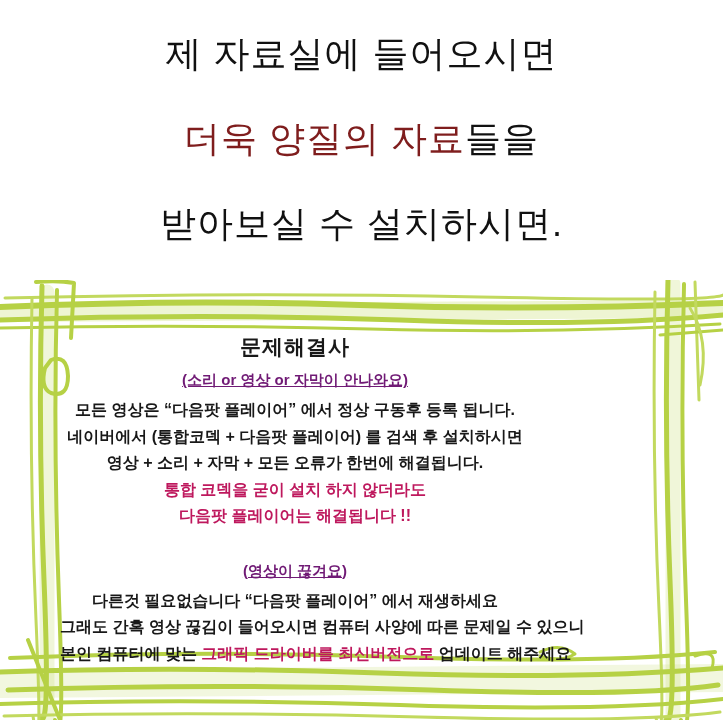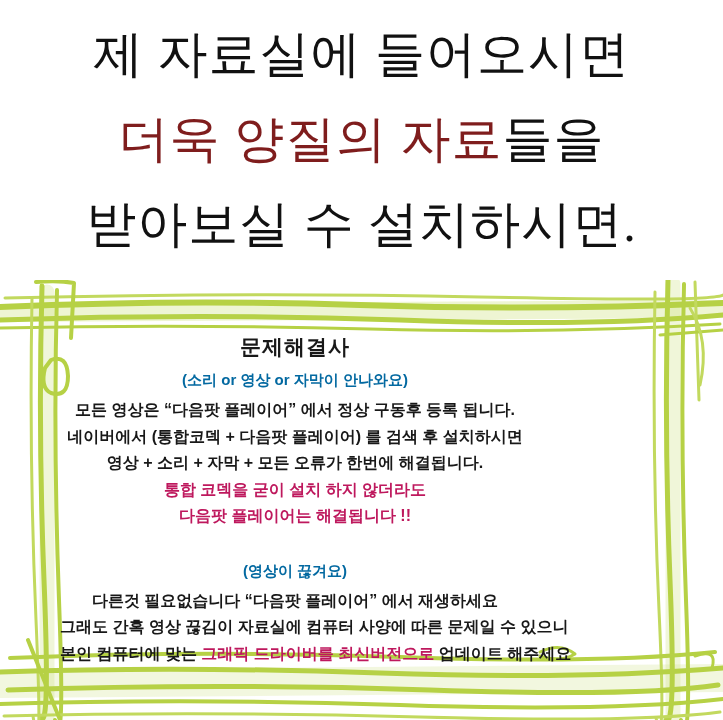--- a/index.html
+++ b/index.html
@@ -18,22 +18,22 @@
     top: 0; left: 0; right: 0;
     height: 282px;
     padding-top: 12px;
     text-align: center;
   }
   .hand-line {
     height: 85px;
     display: flex;
     align-items: center;
     justify-content: center;
-    font-family: Liberation Serif, serif;
-    font-size: 50px;
+    font-family: Liberation Sans, sans-serif;
+    font-size: 36px;
     font-weight: 500;
     letter-spacing: 1px;
     color: #111111;
     white-space: nowrap;
   }
   .hand-blue { color: #7f1d1d; }
 
   
   .notice {
     position: absolute;
@@ -55,22 +55,23 @@
   }
   .notice-title {
     font-size: 21px;
     line-height: 26px;
     letter-spacing: 1px;
     margin-bottom: 7px;
   }
   .notice-heading {
     font-size: 15px;
     line-height: 25px;
-    color: #0369a1;
+    color: #701a75;
     margin-bottom: 5px;
+    text-decoration: underline;
   }
   .notice-line {
     font-size: 16px;
     line-height: 26.5px;
     white-space: nowrap;
   }
   .red { color: #be185d; }
   .section-gap { height: 28px; }
 </style>
 </head>
@@ -133,17 +134,17 @@
       <div class="notice-line">모든 영상은  “다음팟 플레이어”  에서 정상 구동후 등록 됩니다.</div>
       <div class="notice-line">네이버에서 (통합코덱 + 다음팟 플레이어) 를 검색 후 설치하시면</div>
       <div class="notice-line">영상 + 소리 + 자막 + 모든 오류가 한번에 해결됩니다.</div>
       <div class="notice-line red">통합 코덱을 굳이 설치 하지 않더라도</div>
       <div class="notice-line red">다음팟 플레이어는 해결됩니다 !!</div>
 
       <div class="section-gap"></div>
 
       <div class="notice-heading">(영상이 끊겨요)</div>
       <div class="notice-line">다른것 필요없습니다  “다음팟 플레이어” 에서 재생하세요</div>
-      <div class="notice-line">그래도 간혹 영상 끊김이 자료실에 컴퓨터 사양에 따른 문제일 수 있으니</div>
+      <div class="notice-line">그래도 간혹 영상 끊김이 들어오시면 컴퓨터 사양에 따른 문제일 수 있으니</div>
       <div class="notice-line"><span>본인 컴퓨터에 맞는 </span><span class="red">그래픽 드라이버를 최신버전으로</span><span> 업데이트 해주세요</span></div>
     </div>
   </div>
 </div>
 
 </body></html>

